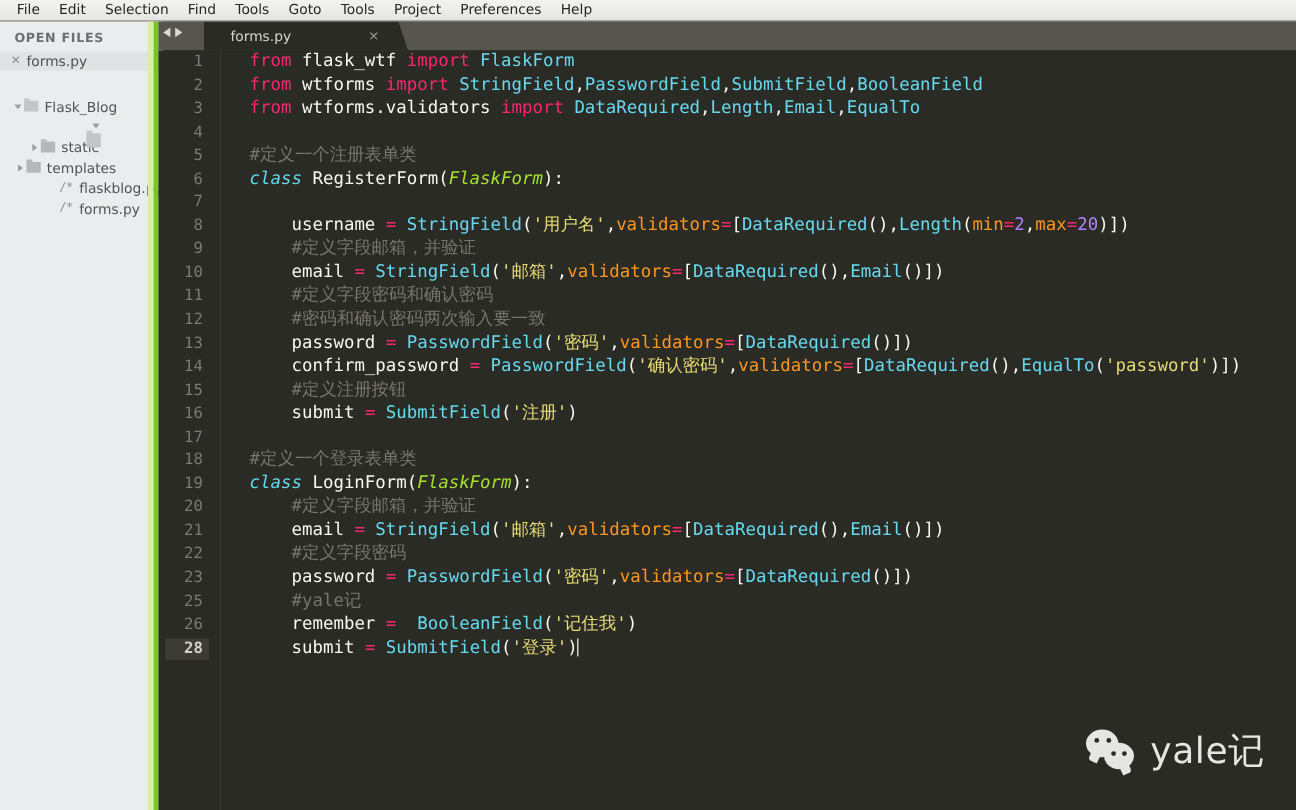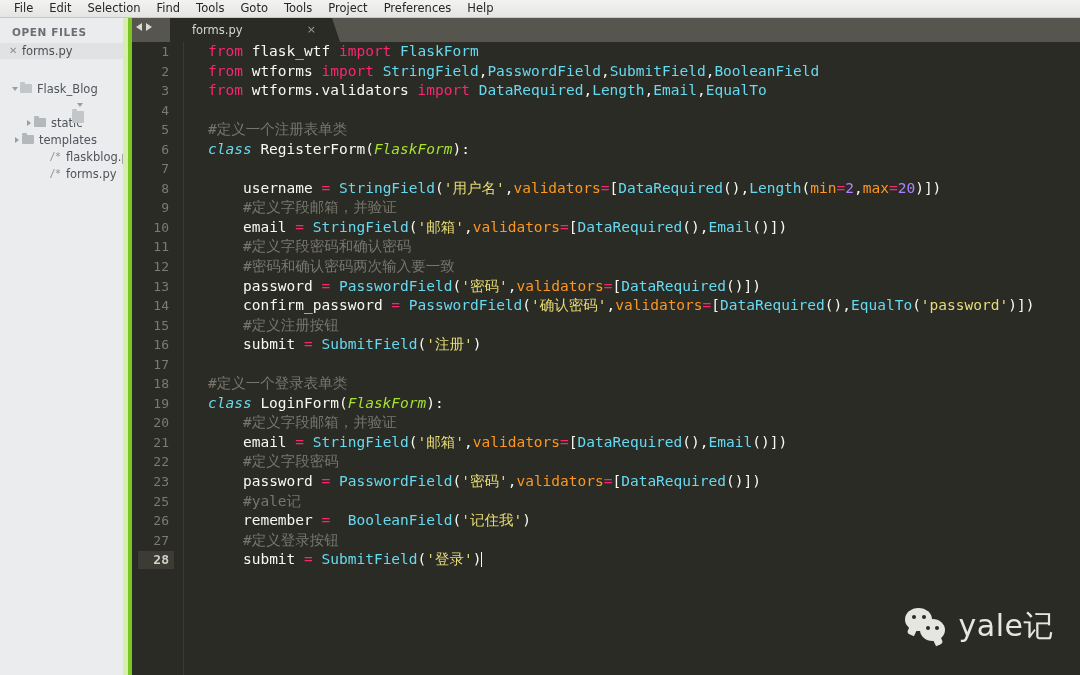--- a/index.html
+++ b/index.html
@@ -286,21 +286,20 @@
         <div class="ln"><span class="num">16</span><span class="txt"><span class="par"> </span><span class="par"> </span><span class="par"> </span><span class="par"> </span><span class="plain">submit</span><span class="par"> </span><span class="op">=</span><span class="par"> </span><span class="fn">SubmitField</span><span class="par">(</span><span class="str">'注册'</span><span class="par">)</span></span></div>
         <div class="ln"><span class="num">17</span><span class="txt"></span></div>
         <div class="ln"><span class="num">18</span><span class="txt"><span class="cmt">#定义一个登录表单类</span></span></div>
         <div class="ln"><span class="num">19</span><span class="txt"><span class="kw2">class</span><span class="par"> </span><span class="plain">LoginForm</span><span class="par">(</span><span class="cls" style="font-style:italic">FlaskForm</span><span class="par">)</span><span class="par">:</span></span></div>
         <div class="ln"><span class="num">20</span><span class="txt">    <span class="cmt">#定义字段邮箱，并验证</span></span></div>
         <div class="ln"><span class="num">21</span><span class="txt"><span class="par"> </span><span class="par"> </span><span class="par"> </span><span class="par"> </span><span class="plain">email</span><span class="par"> </span><span class="op">=</span><span class="par"> </span><span class="fn">StringField</span><span class="par">(</span><span class="str">'邮箱'</span><span class="par">,</span><span class="arg">validators</span><span class="op">=</span><span class="par">[</span><span class="fn">DataRequired</span><span class="par">(</span><span class="par">)</span><span class="par">,</span><span class="fn">Email</span><span class="par">(</span><span class="par">)</span><span class="par">]</span><span class="par">)</span></span></div>
         <div class="ln"><span class="num">22</span><span class="txt">    <span class="cmt">#定义字段密码</span></span></div>
         <div class="ln"><span class="num">23</span><span class="txt"><span class="par"> </span><span class="par"> </span><span class="par"> </span><span class="par"> </span><span class="plain">password</span><span class="par"> </span><span class="op">=</span><span class="par"> </span><span class="fn">PasswordField</span><span class="par">(</span><span class="str">'密码'</span><span class="par">,</span><span class="arg">validators</span><span class="op">=</span><span class="par">[</span><span class="fn">DataRequired</span><span class="par">(</span><span class="par">)</span><span class="par">]</span><span class="par">)</span></span></div>
         <div class="ln"><span class="num">25</span><span class="txt">    <span class="cmt">#yale记</span></span></div>
         <div class="ln"><span class="num">26</span><span class="txt"><span class="par"> </span><span class="par"> </span><span class="par"> </span><span class="par"> </span><span class="plain">remember</span><span class="par"> </span><span class="op">=</span><span class="par"> </span><span class="par"> </span><span class="fn">BooleanField</span><span class="par">(</span><span class="str">'记住我'</span><span class="par">)</span></span></div>
-        <div class="ln"><span class="num">27</span><span class="txt">    <span class="cmt">#定义登录按钮</span></span></div>
         <div class="ln active"><div class="numbg"></div><span class="num">28</span><span class="txt"><span class="par"> </span><span class="par"> </span><span class="par"> </span><span class="par"> </span><span class="plain">submit</span><span class="par"> </span><span class="op">=</span><span class="par"> </span><span class="fn">SubmitField</span><span class="par">(</span><span class="str">'登录'</span><span class="par">)</span><span class="caret"></span></span></div>
       </div>
 
     <div class="watermark">
       <span class="wc-logo">
         <span class="b1"></span>
           <span class="b2"></span>
         <span class="d d1"></span>
           <span class="d d2"></span>
         <span class="d d3"></span>

